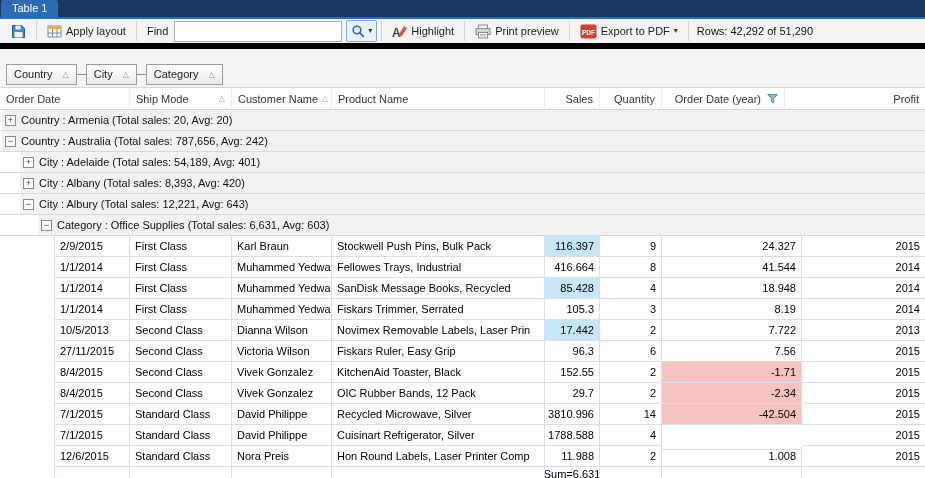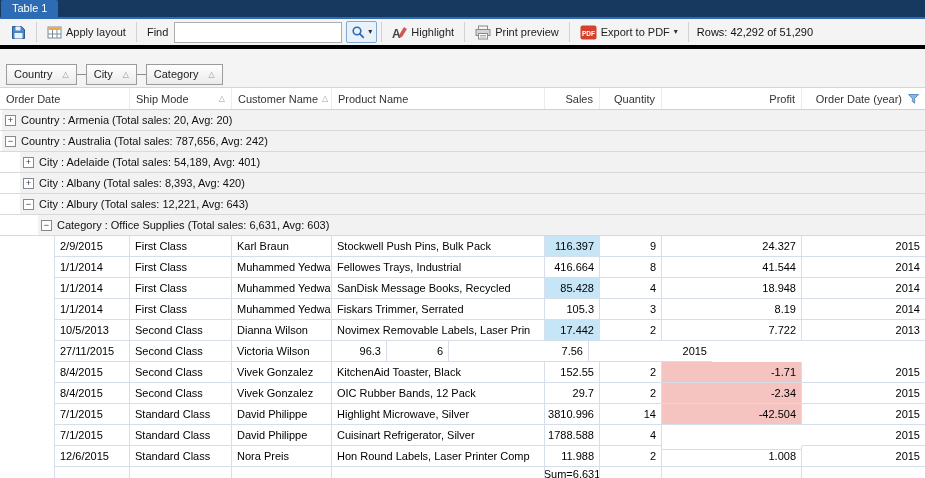--- a/index.html
+++ b/index.html
@@ -12,21 +12,21 @@
   .window{width:925px;height:478px;overflow:hidden;background:#fff;
     font-family:"Liberation Sans",sans-serif;font-size:11px;color:#1a1a1a;position:relative;}
 
   
   .tabstrip{height:19px;background:var(--tabstrip-bg);border-bottom:2px solid var(--accent-blue);
     display:flex;align-items:flex-end;padding-left:1px;}
   .tab{background:var(--accent-blue);color:#fff;font-size:11px;padding:2px 11px 3px;
     border-radius:2px 2px 0 0;cursor:pointer;}
 
   
-  .toolbar{height:30px;background:#f4f4f4;border-bottom:4px solid #000000;
+  .toolbar{height:30px;background:#f4f4f4;border-bottom:6px solid #000000;
     display:flex;align-items:center;padding:0 5px;gap:4px;}
   .tbtn{display:flex;align-items:center;gap:4px;padding:3px 5px;background:transparent;
     border:1px solid transparent;border-radius:2px;font:inherit;color:#222;cursor:pointer;white-space:nowrap;}
   .icon{display:flex;align-items:center;}
   .sep{width:1px;height:20px;background:#d2d2d2;flex:none;}
   .find-label{margin:0 2px 0 6px;}
   .find-input{width:168px;height:21px;border:1px solid #abadb3;background:#fff;font:inherit;padding:0 4px;}
   .search-btn{display:flex;align-items:center;gap:3px;height:22px;padding:0 4px;
     border:1px solid #7fa8d4;background:#e9f2fb;border-radius:2px;cursor:pointer;}
   .dd-arrow{font-size:8px;color:#333;line-height:1;}
@@ -190,30 +190,30 @@
         </div>
         <div class="hcell" style="width: 213px;">
           <span>Product Name</span>
         </div>
         <div class="hcell right" style="width: 55px;">
           <span>Sales</span>
         </div>
         <div class="hcell right" style="width: 62px;">
           <span>Quantity</span>
         </div>
-        <div class="hcell right" style="width: 140px;">
-          <span>Profit</span>
-        </div>
         <div class="hcell right" style="width: 123px;">
           <span>Order Date (year)</span>
           <span class="funnel">
             <svg width="11" height="10" viewBox="0 0 11 10">
               <path d="M0.5 0.5 h10 l-3.8 3.9 v4.8 l-2.4 -1.7 v-3.1 z" fill="#8cb8e0" stroke="#4a7fb5" stroke-width="0.8"></path>
             </svg>
           </span>
+        </div>
+        <div class="hcell right" style="width: 140px;">
+          <span>Profit</span>
         </div>
       </div>
     <div id="grid-body">
         <div class="row grow">
           <div class="gspacer" style="width: 2px;"></div>
           <div class="gcontent">
             <span class="expander">+</span>
             <span class="glabel">Country : Armenia (Total sales: 20, Avg: 20)</span>
           </div>
         </div>
@@ -305,20 +305,21 @@
           <div class="cell right hl-blue" style="width: 55px;">17.442</div>
           <div class="cell right" style="width: 62px;">2</div>
           <div class="cell right" style="width: 140px;">7.722</div>
           <div class="cell right" style="width: 123px;">2013</div>
         </div>
         <div class="row drow">
           <div class="dspacer"></div>
           <div class="cell" style="width: 75px;">27/11/2015</div>
           <div class="cell" style="width: 102px;">Second Class</div>
           <div class="cell" style="width: 100px;">Victoria Wilson</div>
+          <div class="cell" style="width: 213px;">Fiskars Ruler, Easy Grip</div>
           <div class="cell right" style="width: 55px;">96.3</div>
           <div class="cell right" style="width: 62px;">6</div>
           <div class="cell right" style="width: 140px;">7.56</div>
           <div class="cell right" style="width: 123px;">2015</div>
         </div>
         <div class="row drow">
           <div class="dspacer"></div>
           <div class="cell" style="width: 75px;">8/4/2015</div>
           <div class="cell" style="width: 102px;">Second Class</div>
           <div class="cell" style="width: 100px;">Vivek Gonzalez</div>
@@ -337,21 +338,21 @@
           <div class="cell right" style="width: 55px;">29.7</div>
           <div class="cell right" style="width: 62px;">2</div>
           <div class="cell right hl-red" style="width: 140px;">-2.34</div>
           <div class="cell right" style="width: 123px;">2015</div>
         </div>
         <div class="row drow">
           <div class="dspacer"></div>
           <div class="cell" style="width: 75px;">7/1/2015</div>
           <div class="cell" style="width: 102px;">Standard Class</div>
           <div class="cell" style="width: 100px;">David Philippe</div>
-          <div class="cell" style="width: 213px;">Highlight Microwave, Silver</div>
+          <div class="cell" style="width: 213px;">Recycled Microwave, Silver</div>
           <div class="cell right" style="width: 55px;">3810.996</div>
           <div class="cell right" style="width: 62px;">14</div>
           <div class="cell right hl-red" style="width: 140px;">-42.504</div>
           <div class="cell right" style="width: 123px;">2015</div>
         </div>
         <div class="row drow">
           <div class="dspacer"></div>
           <div class="cell" style="width: 75px;">7/1/2015</div>
           <div class="cell" style="width: 102px;">Standard Class</div>
           <div class="cell" style="width: 100px;">David Philippe</div>

